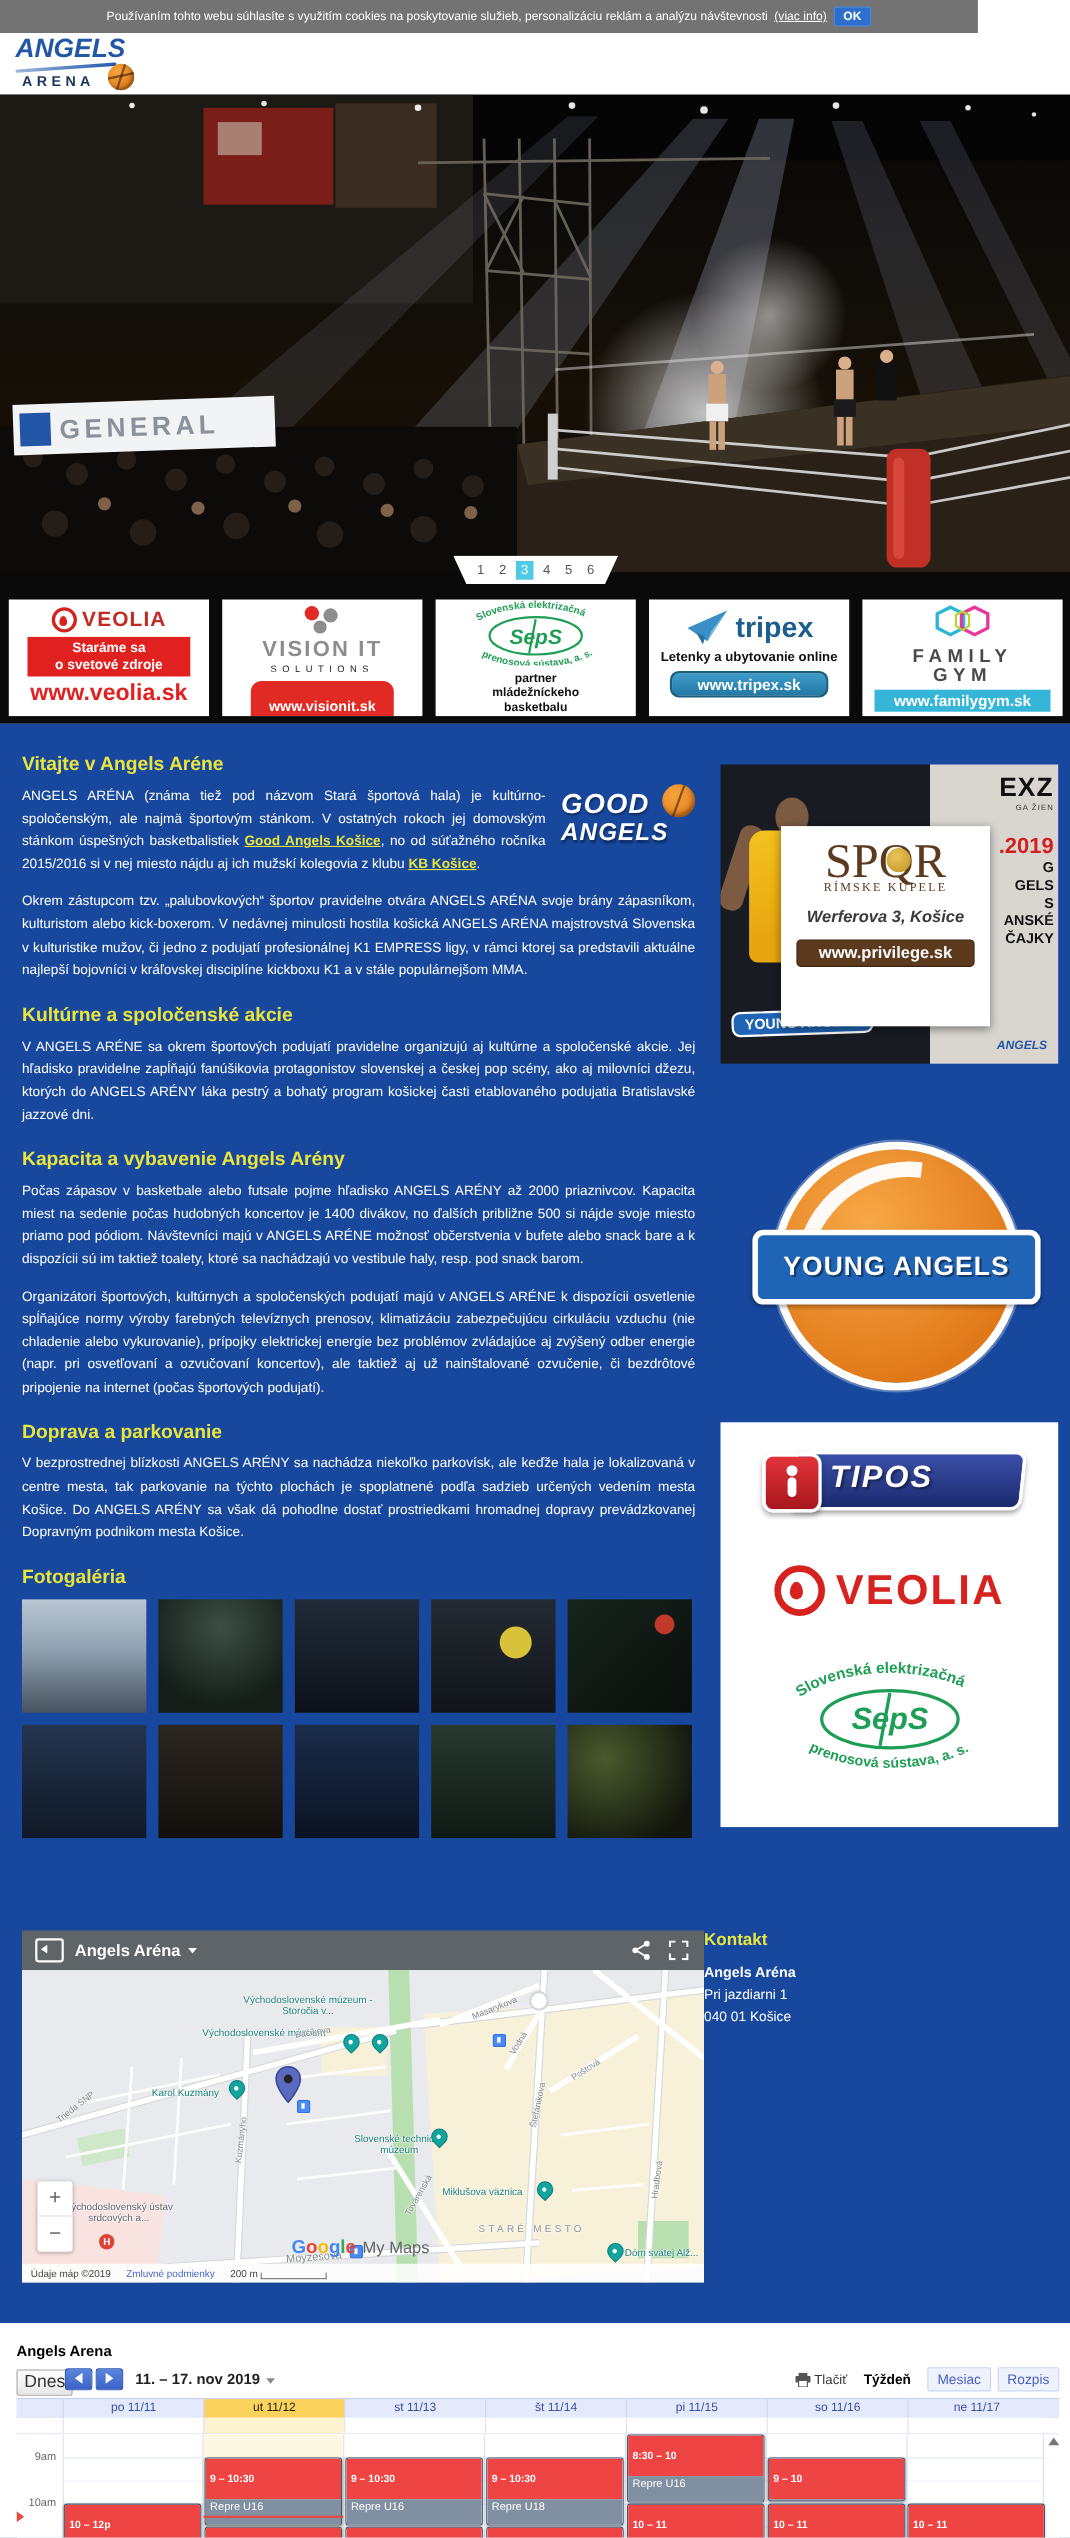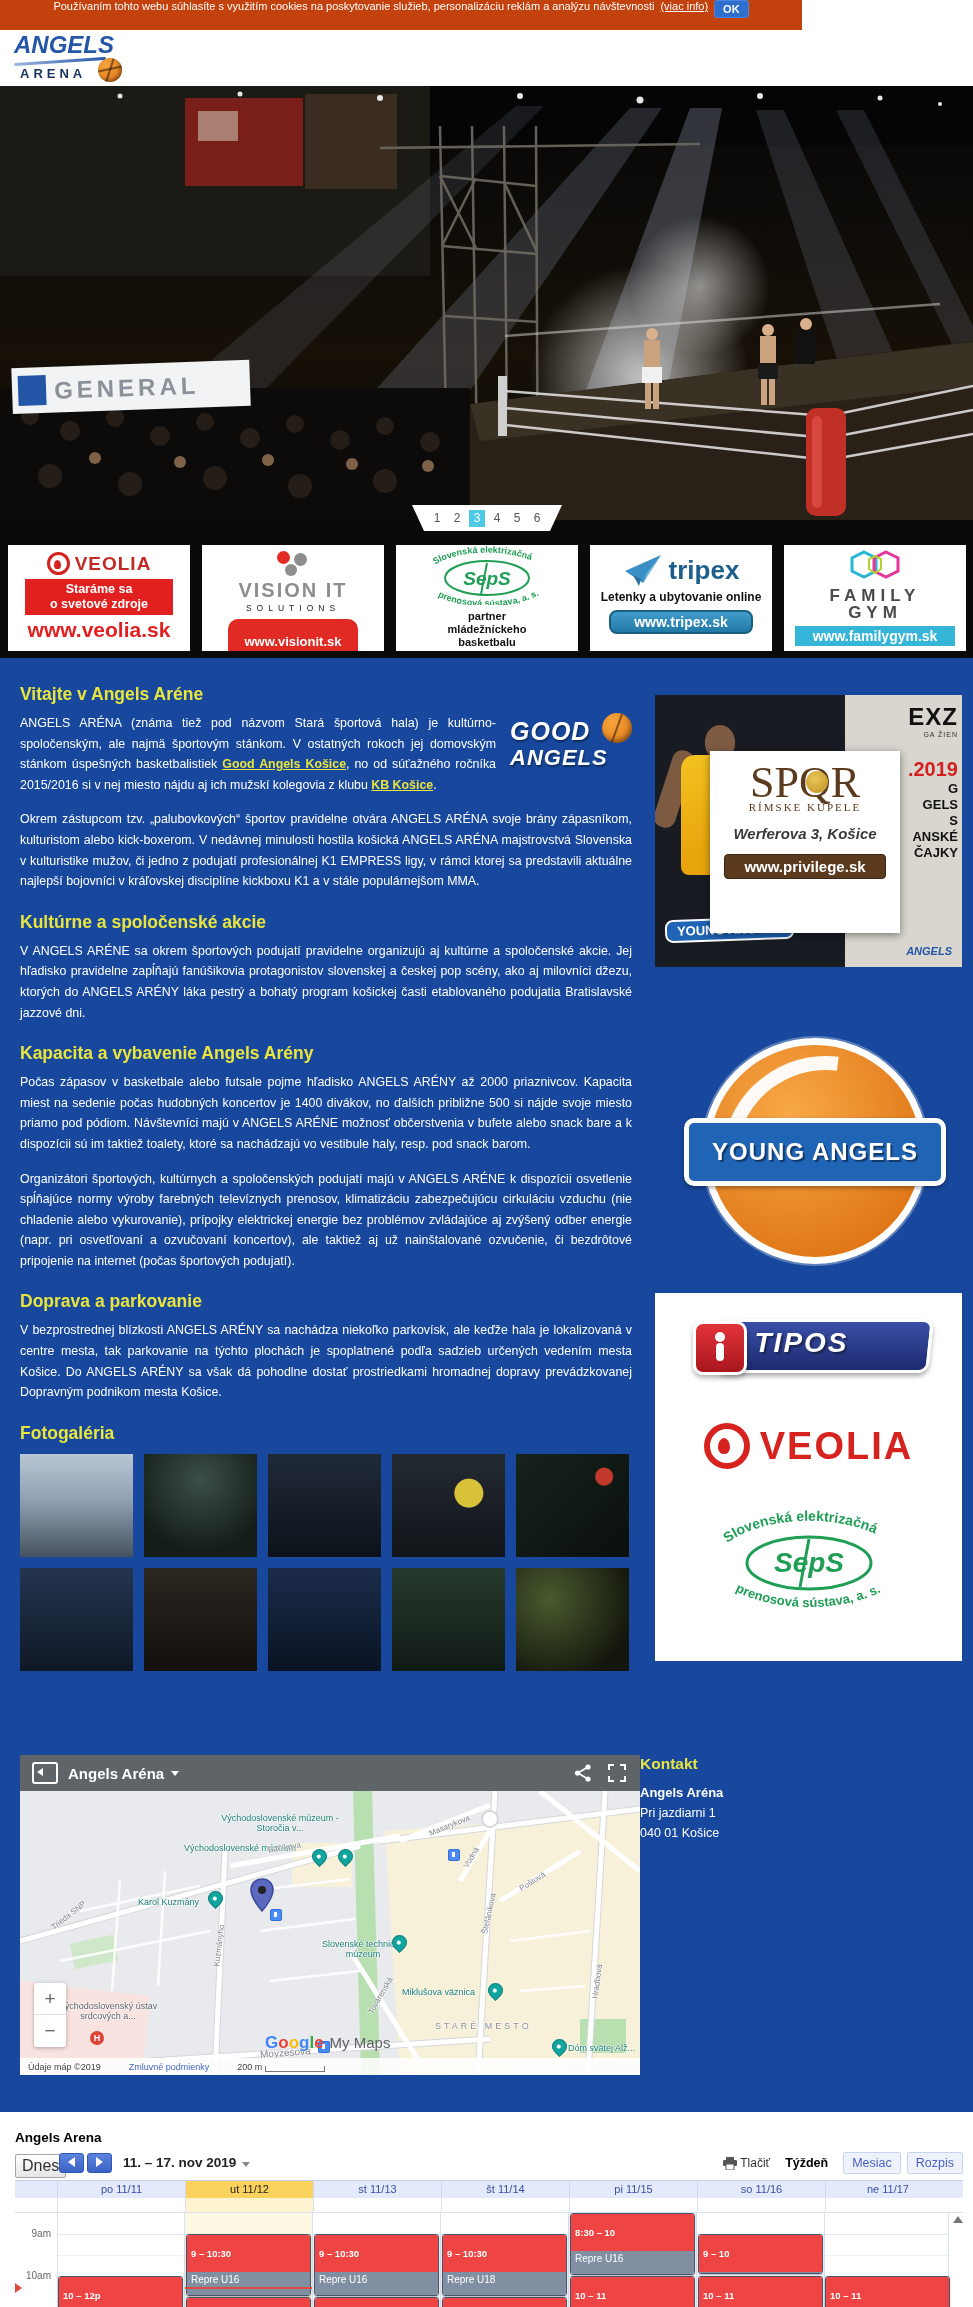--- a/index.html
+++ b/index.html
@@ -1,21 +1,21 @@
 <!DOCTYPE html>
 <html><head>
 <meta charset="utf-8">
 <style>
   html,body{margin:0;padding:0;}
   body{width:973px;height:2307px;position:relative;overflow:hidden;background:#fff;
        font-family:"Liberation Sans",sans-serif;}
 
   
-  .cookie-bar{position:absolute;top:0;left:0;width:802px;height:30px;background:#c2410c;color:#fff;
-    display:flex;align-items:flex-start;justify-content:center;font-size:11px;gap:6px;z-index:50;}
+  .cookie-bar{position:absolute;top:0;left:0;width:889px;height:30px;background:#737373;color:#fff;
+    display:flex;align-items:center;justify-content:center;font-size:11px;gap:6px;z-index:50;}
   .cookie-bar a{color:#fff;text-decoration:underline;cursor:pointer;}
   .cookie-ok{background:#2e6fce;color:#fff;border:1px solid #4a86e0;border-radius:3px;
     font-size:11px;font-weight:bold;padding:2px 8px;cursor:pointer;}
 
   
   .site-header{position:absolute;top:30px;left:0;width:973px;height:56px;background:#fff;}
   .logo{position:absolute;top:4px;left:14px;width:110px;height:50px;cursor:pointer;}
   .logo-angels{font-style:italic;font-weight:bold;font-size:24px;color:#2456a8;letter-spacing:0px;line-height:22px;}
   .logo-swoosh{position:absolute;top:26px;left:0;width:92px;height:3px;background:linear-gradient(90deg,#9db7dd,#2456a8);transform:rotate(-4deg);border-radius:2px;}
   .logo-arena{position:absolute;top:32px;left:6px;font-weight:bold;font-size:13px;color:#17335e;letter-spacing:4px;}
@@ -155,21 +155,21 @@
   .tpin{position:absolute;width:13px;height:13px;border-radius:50% 50% 50% 0;background:#12a5a0;transform:rotate(-45deg);border:1px solid #0d807c;}
   .tpin:after{content:"";position:absolute;left:3.5px;top:3.5px;width:4px;height:4px;border-radius:50%;background:#fff;}
   .hpin{position:absolute;width:14px;height:14px;border-radius:50%;background:#db4437;color:#fff;font-size:9px;font-weight:bold;text-align:center;line-height:14px;}
   .transit{position:absolute;width:10px;height:10px;border-radius:2px;background:#4b8af8;border:1px solid #2f6fd8;}
   .transit:after{content:"";position:absolute;left:3px;top:2px;width:3px;height:5px;background:#fff;}
   .zoomctl{position:absolute;left:14px;top:192px;width:32px;height:64px;background:#fff;border-radius:3px;
     box-shadow:0 1px 4px rgba(0,0,0,.3);text-align:center;z-index:5;}
   .zoomctl div{height:31px;line-height:31px;font-size:19px;color:#666;cursor:pointer;}
   .zoomctl div:first-child{border-bottom:1px solid #e0e0e0;}
   .map-attr{position:absolute;left:0;bottom:0;width:620px;height:17px;background:rgba(255,255,255,.85);
-    display:flex;align-items:center;font-size:9px;color:#444;gap:28px;padding-left:8px;box-sizing:border-box;z-index:4;}
+    display:flex;align-items:center;font-size:9px;color:#444;gap:14px;padding-left:8px;box-sizing:border-box;z-index:4;}
   .map-attr a{color:#4468c4;cursor:pointer;text-decoration:none;}
   .scalebar{width:58px;height:5px;border:1px solid #777;border-top:none;margin-left:3px;}
   .gmm{position:absolute;left:245px;bottom:22px;z-index:4;display:flex;align-items:baseline;gap:6px;}
   .gword{font-size:17px;font-weight:bold;}
   .gword span:nth-child(1){color:#4285F4;}.gword span:nth-child(2){color:#EA4335;}
   .gword span:nth-child(3){color:#FBBC05;}.gword span:nth-child(4){color:#4285F4;}
   .gword span:nth-child(5){color:#34A853;}.gword span:nth-child(6){color:#EA4335;}
   .gbrand{font-size:15px;color:#5f6368;}
 
   

